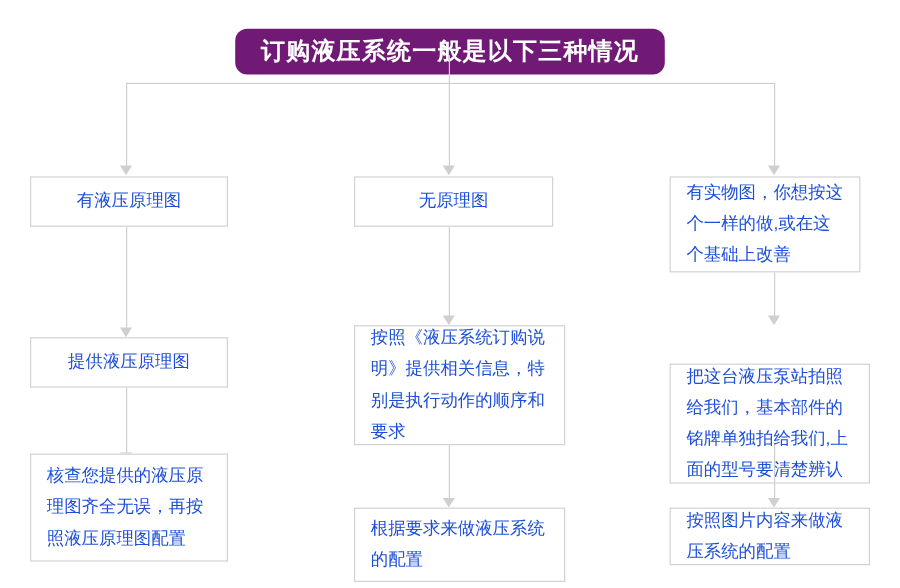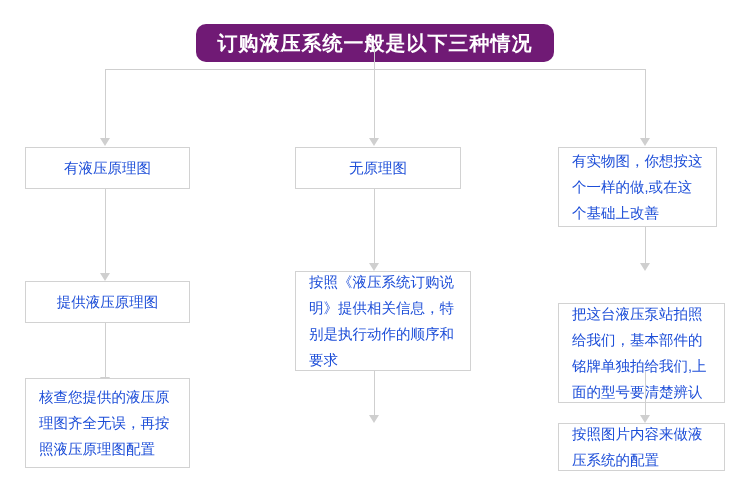--- a/index.html
+++ b/index.html
@@ -135,20 +135,23 @@
   <div class="vline" style="left:374px; top:189px; height:75px;"></div>
   <div class="arrow-head" style="left:369px; top:263px;"></div>
 
   <div class="node pad" style="left:295px; top:271px; width:176px; height:100px;">
     <span class="node-text">按照《液压系统订购说明》提供相关信息，特别是执行动作的顺序和要求</span>
   </div>
 
   <div class="vline" style="left:374px; top:371px; height:45px;"></div>
   <div class="arrow-head" style="left:369px; top:415px;"></div>
 
+  <div class="node pad" style="left:295px; top:423px; width:176px; height:62px;">
+    <span class="node-text">根据要求来做液压系统的配置</span>
+  </div>
 
   <div class="node pad" style="left:558px; top:147px; width:159px; height:80px;">
     <span class="node-text">有实物图，你想按这个一样的做,或在这个基础上改善</span>
   </div>
 
   <div class="vline" style="left:645px; top:227px; height:37px;"></div>
   <div class="arrow-head" style="left:640px; top:263px;"></div>
 
   <div class="node pad" style="left:558px; top:271px; width:167px; height:100px;margin-top:32px;">
     <span class="node-text">把这台液压泵站拍照给我们，基本部件的铭牌单独拍给我们,上面的型号要清楚辨认</span>

